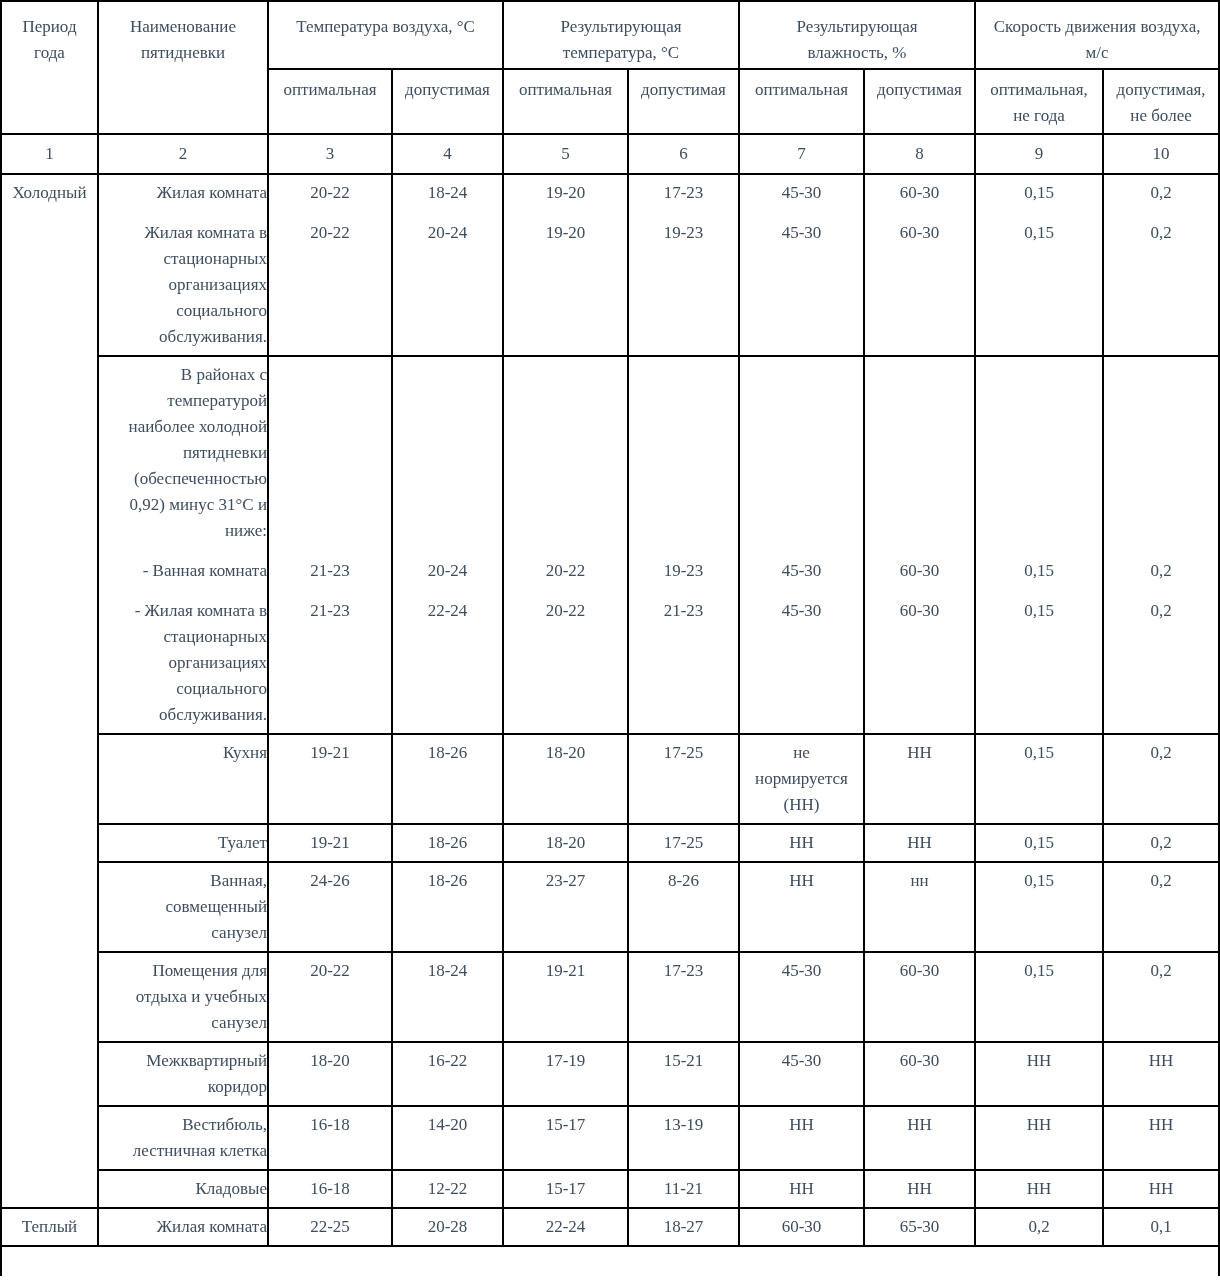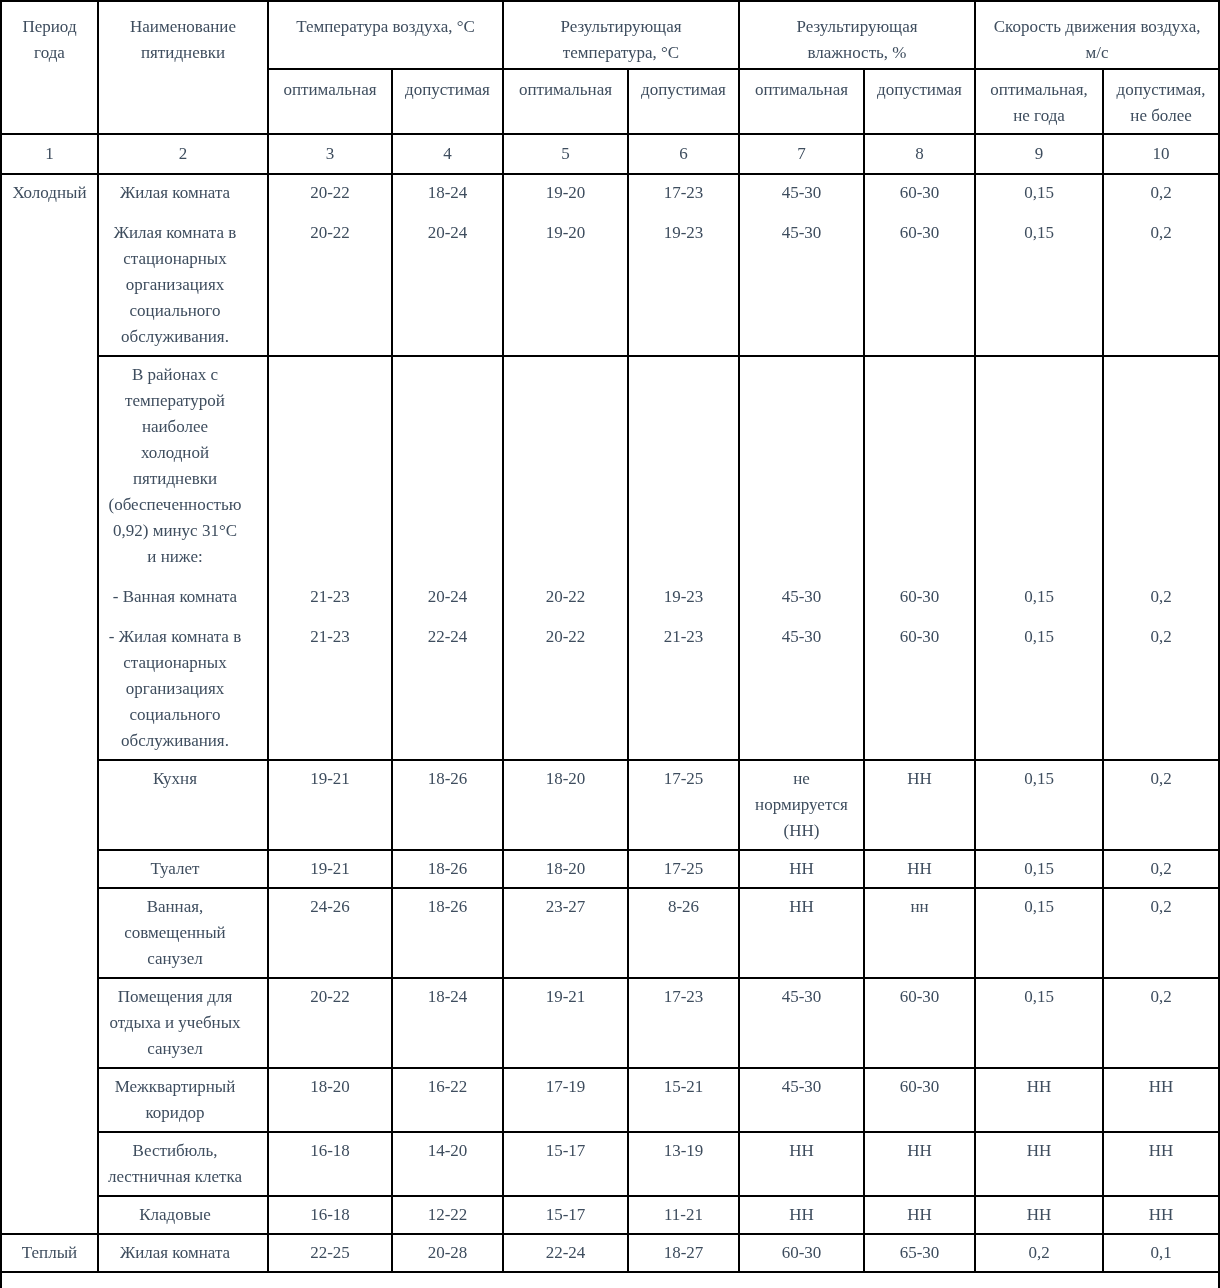--- a/index.html
+++ b/index.html
@@ -17,21 +17,21 @@
     border: 2px solid #000; font-weight: normal; text-align: center;
     vertical-align: top; background: #fff;
   }
   thead tr.h-groups th { padding: 12px 17px 2px; margin-top: 32px; }
   thead tr.h-subs th   { padding: 7px 10px 4px; }
   thead tr.h-nums th   { padding: 6px 4px; }
   tbody td {
     border: 0 solid #000; border-left: 2px solid #000; border-right: 2px solid #000;
     padding: 5px 8px; vertical-align: top; text-align: center; background: #fff;
   }
-  tbody td.name { text-align: center; padding: 5px 24px 5px 8px; }
+  tbody td.name { text-align: right; padding: 5px 0 5px 8px; }
   tbody td.period { text-align: center; }
   tbody tr.cont td { padding-top: 9px; }
   tbody tr.divider td { border-bottom: 2px solid #000; }
   tbody tr.row-start td { border-top: 2px solid #000; }
   tbody tr.cutoff td { height: 30px; }
 </style>
 </head>
 <body>
 
 <div class="page">

